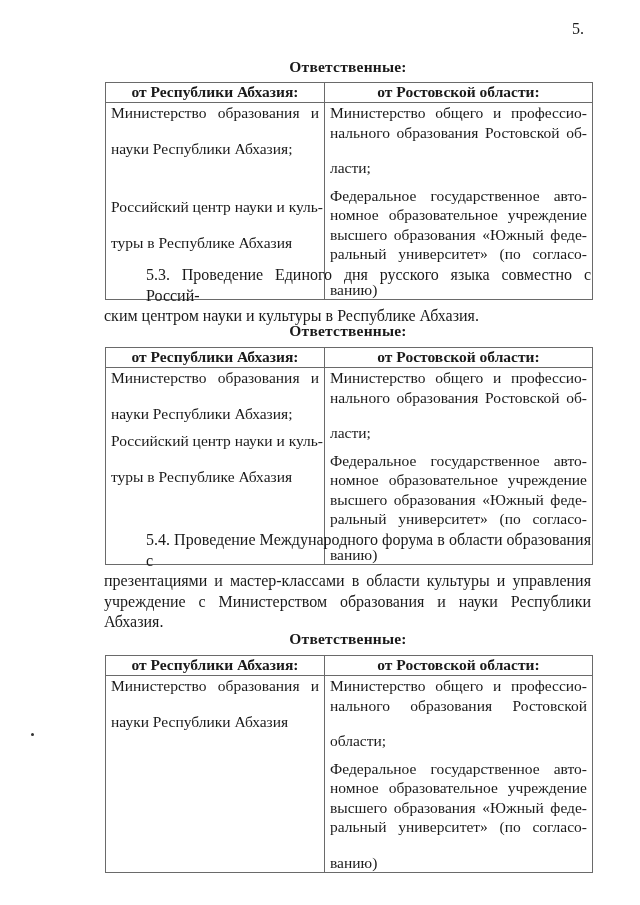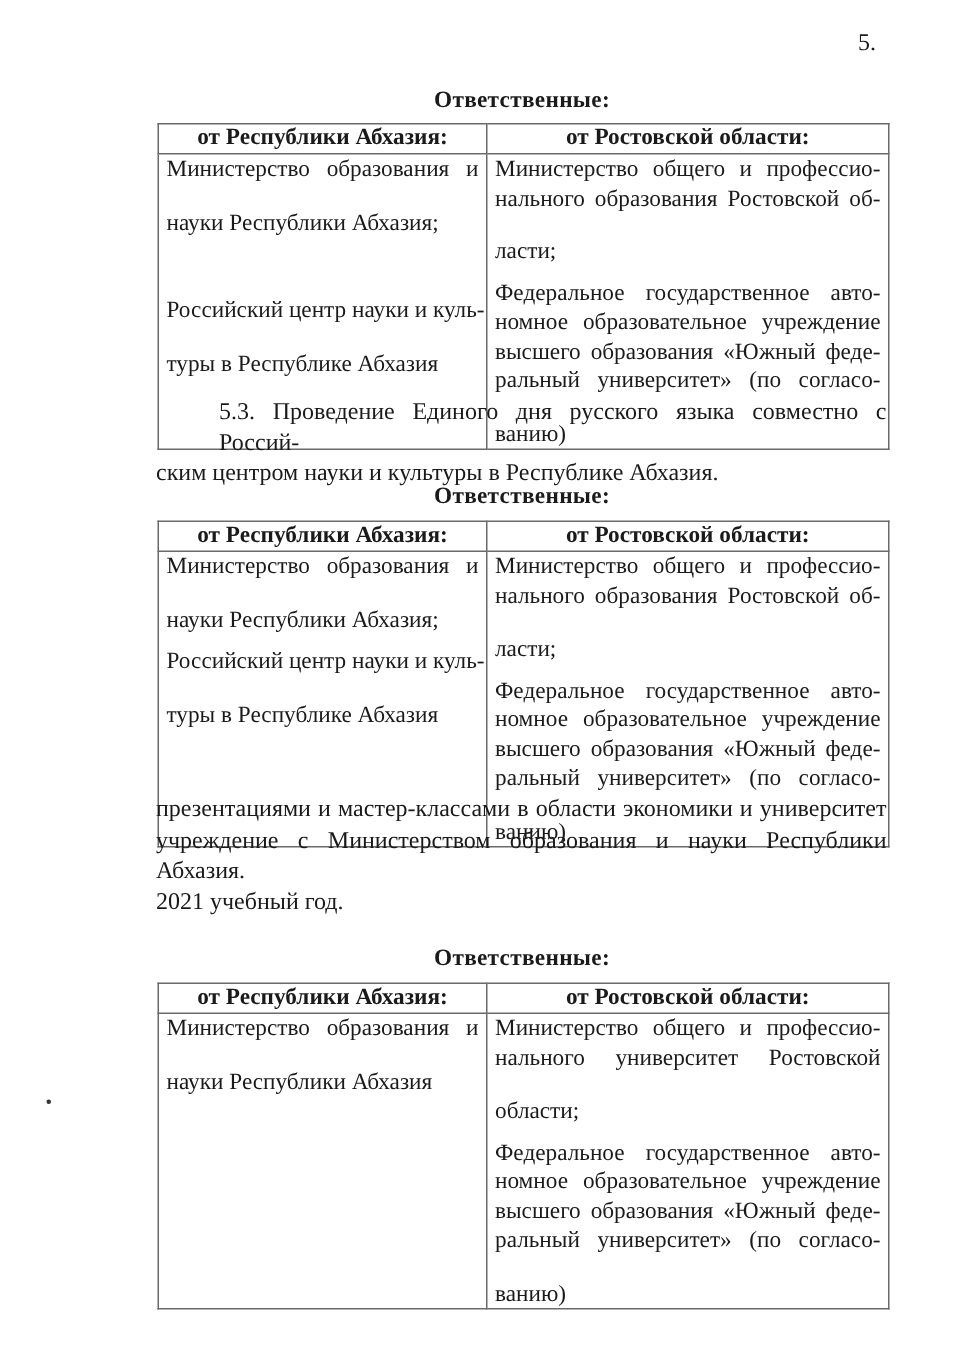--- a/index.html
+++ b/index.html
@@ -112,23 +112,23 @@
         <span class="l">высшего образования «Южный феде-</span>
         <span class="l">ральный университет» (по согласо-</span>
         <span class="l last">ванию)</span>
       </p>
     </td>
   </tr>
 </tbody>
   </table>
 
 <div class="abs para" style="top:530px;">
-  <span class="line">презентациями и мастер-классами в области экономики и университет</span>
+  <span class="line" style="padding-left:42px;">5.4. Проведение Международного форума в области образования с</span>
+  <span class="line">презентациями и мастер-классами в области культуры и управления</span>
   <span class="line last">учреждение с Министерством образования и науки Республики Абхазия.</span>
-  <span class="line last">2021 учебный год.</span>
 </div>
 
 <div class="abs heading" style="top:630px;">Ответственные:</div>
 
 <table class="resp" style="top:655px;">
   <colgroup>
       <col class="c1">
       <col class="c2">
     </colgroup>
   <tbody>
@@ -139,21 +139,21 @@
   <tr style="height:148px;">
     <td>
       <p class="cell-p">
         <span class="l">Министерство образования и</span>
         <span class="l last">науки Республики Абхазия</span>
       </p>
     </td>
     <td>
       <p class="cell-p">
         <span class="l">Министерство общего и профессио-</span>
-        <span class="l">нального университет Ростовской</span>
+        <span class="l">нального образования Ростовской</span>
         <span class="l last">области;</span>
       </p>
       <div style="height:8px;"></div>
       <p class="cell-p">
         <span class="l">Федеральное государственное авто-</span>
         <span class="l">номное образовательное учреждение</span>
         <span class="l">высшего образования «Южный феде-</span>
         <span class="l">ральный университет» (по согласо-</span>
         <span class="l last">ванию)</span>
       </p>

